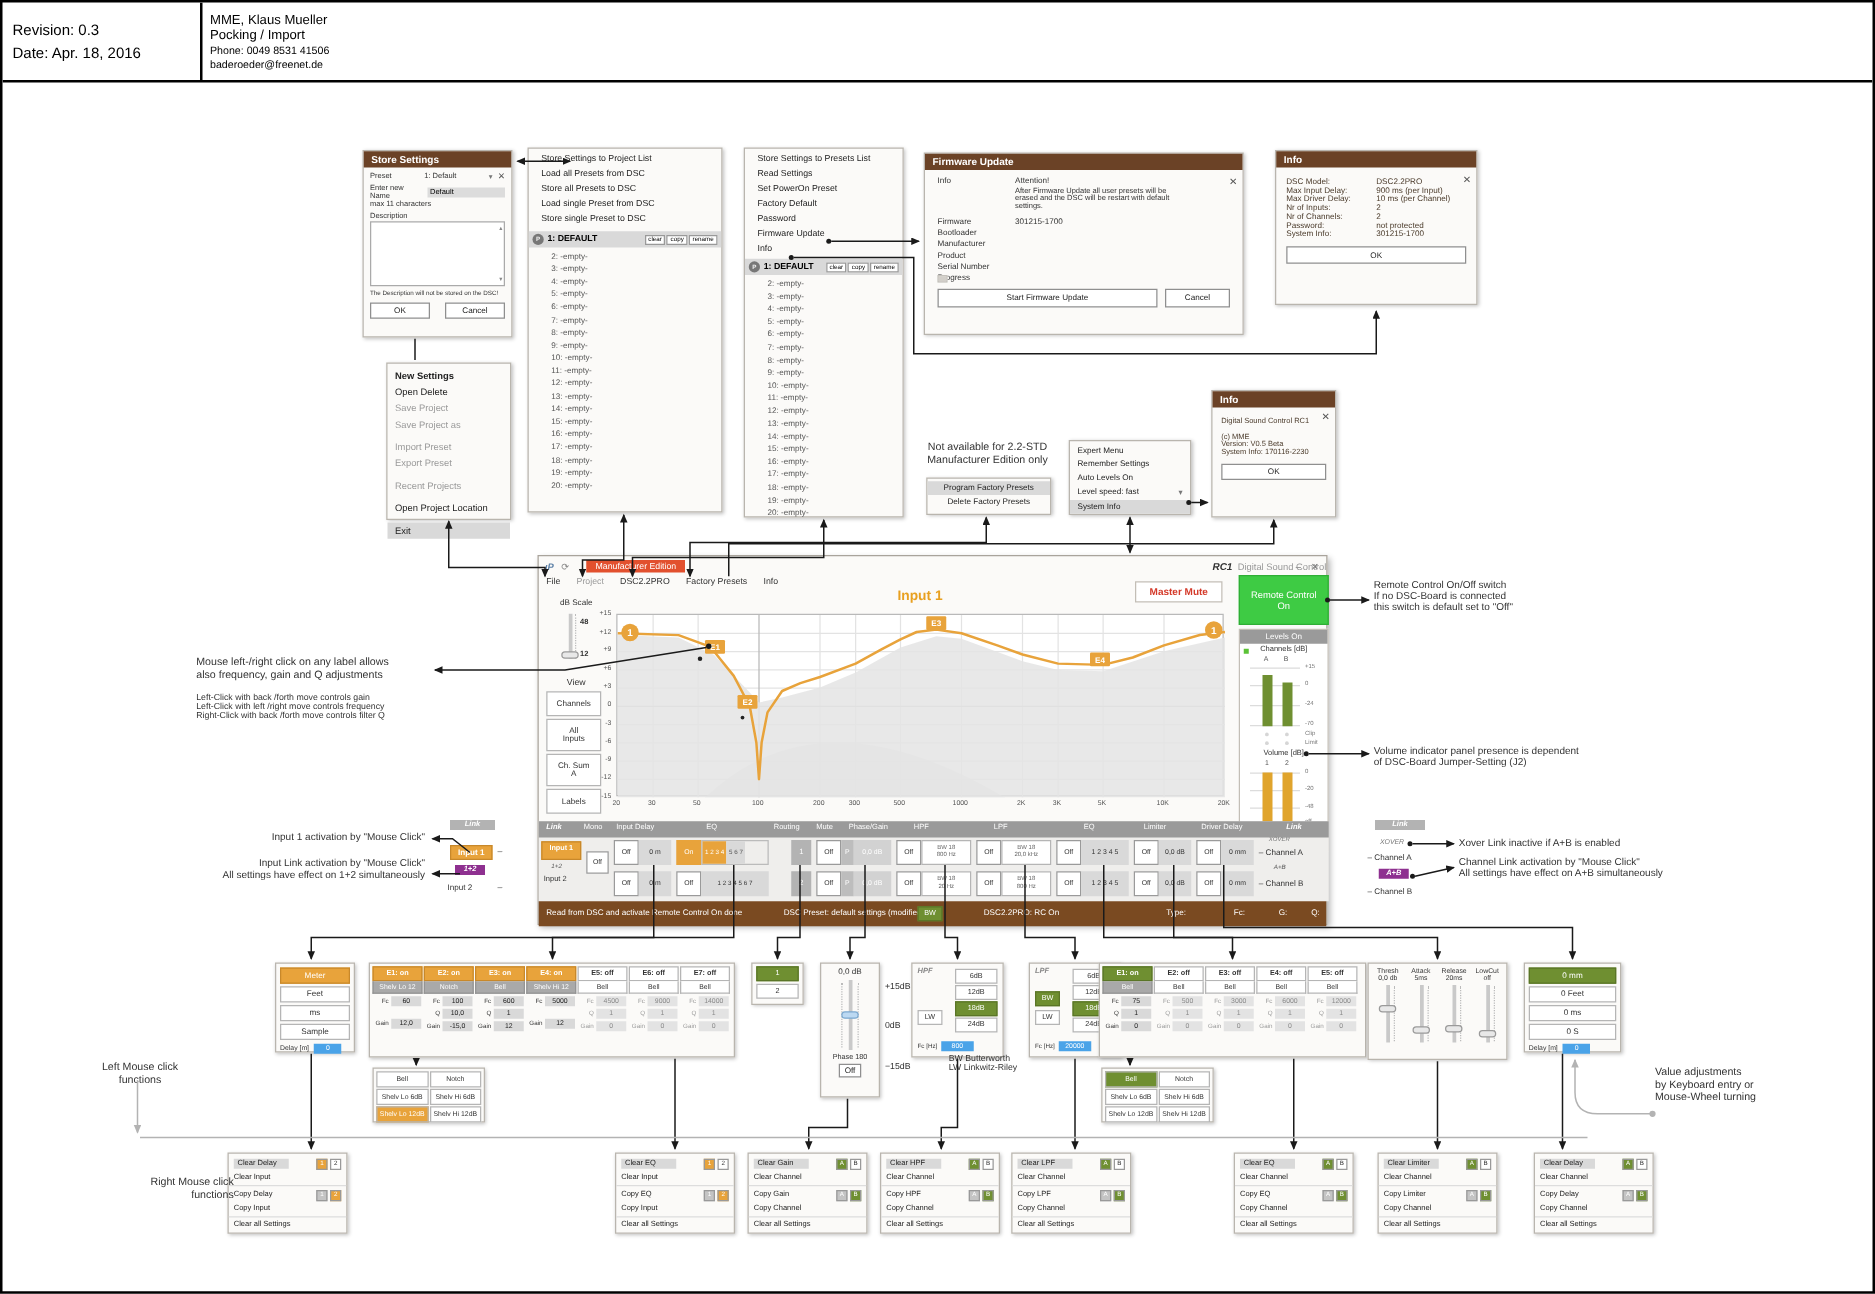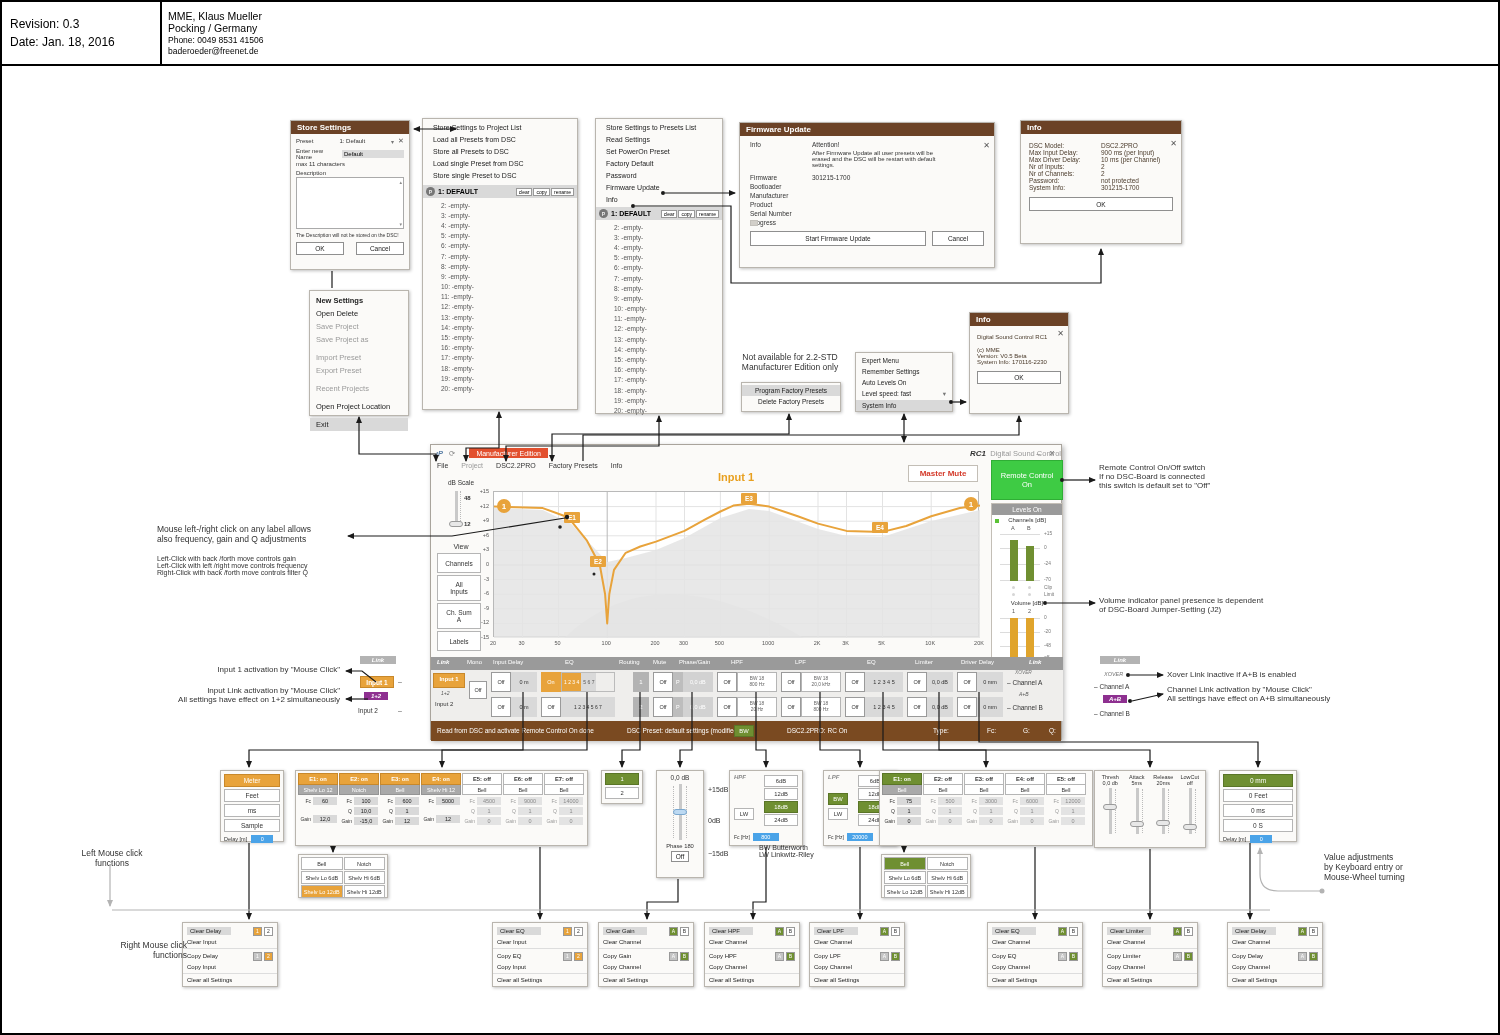--- a/index.html
+++ b/index.html
@@ -143,25 +143,25 @@
 .ctx.grn .bdg.a1{background:#6f8f31;color:#fff}.ctx.grn .bdg.a2{background:#6f8f31;color:#fff}
 .ctx .bdg.mut{background:#c4c4c4;color:#fff}
 #wires{position:absolute;left:0;top:0;width:1500px;height:1035px;z-index:6;pointer-events:none}
 </style>
 </head>
 <body>
 
 <div class="abs" id="hdr">
   <div class="c3">
     <span>Revision: 0.3</span>
-    <span>Date: Jan. 18, 2016</span>
+    <span>Date: Apr. 18, 2016</span>
   </div>
   <div class="c4">
     <span class="a">MME, Klaus Mueller</span>
-    <span class="a">Pocking / Germany</span>
+    <span class="a">Pocking / Import</span>
     <span class="b">Phone: 0049 8531 41506</span>
     <span class="b">baderoeder@freenet.de</span>
   </div>
 </div>
 
 <div class="panel" id="store" style="left:288px;top:118px;width:120px;height:150px">
   <div class="tbar">Store Settings</div>
   <div class="row">
       <span>Preset</span>
     <span style="margin:0 auto">1: Default</span>

